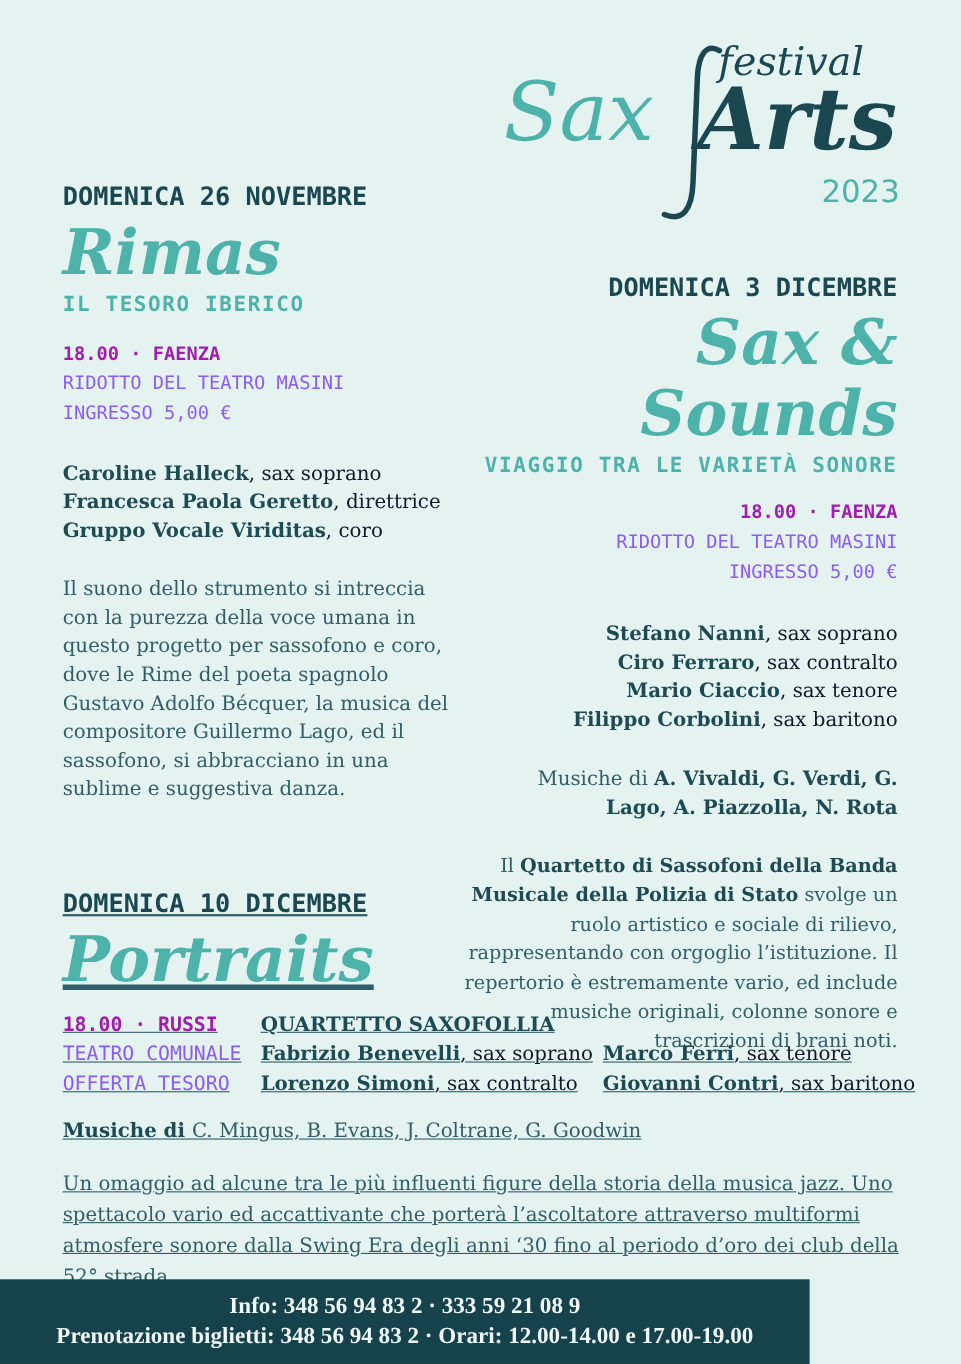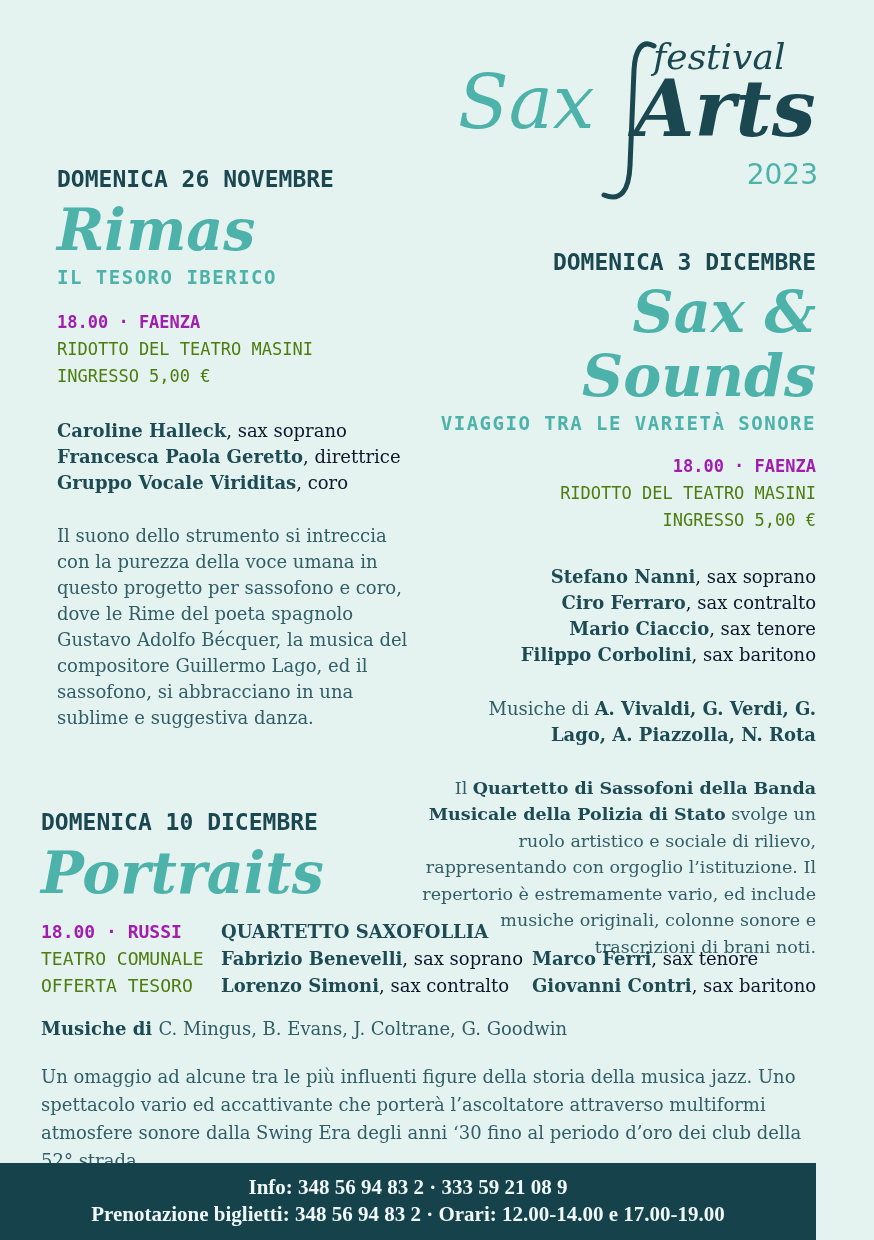--- a/index.html
+++ b/index.html
@@ -42,21 +42,21 @@
     font-size:23px; line-height:28px; color:#1a4750;
   }
   .event-title {
     font-family:"DejaVu Serif", serif; font-style:italic; font-weight:bold;
     font-size:57px; line-height:1.12; color:#4cb2aa;
   }
   .event-subtitle {
     font-family:"DejaVu Sans Mono", monospace; font-weight:bold;
     font-size:19px; letter-spacing:1.5px; color:#4cb2aa; margin-top:4px;
   }
-  .venue-line  { font-size:17px; line-height:27px; color:#4d7c0f; }
+  .venue-line  { font-size:17px; line-height:27px; color:#8b5cf6; }
   .venue-line.bold { font-weight:bold; color:#a21caf; }
   .performer   { font-size:18px; line-height:26px; }
   .performer b { color:#1d4b54; }
   .performer span { color:#0f172a; }
   .desc { font-size:18px; line-height:26px; color:#315e66; }
 
   
   .event1 { position:absolute; left:57px; top:165px; width:382px; }
   .event1 .event-title { margin-top:5px; }
   .event1 .venue-block { margin-top:21px; }
@@ -67,35 +67,35 @@
   .event2 { position:absolute; right:58px; top:248px; width:404px; text-align:right; }
   .event2 .event-title { margin-top:4px; }
   .event2 .venue-block { margin-top:19px; }
   .event2 .performers  { margin-top:30px; }
   .music-line { margin-top:28px; font-size:18px; line-height:26px; color:#315e66; }
   .music-line b { color:#1d4b54; }
   .event2 .music-line { width:344px; margin-left:auto; }
   .event2 .desc { margin-top:27px; font-size:17.5px; line-height:26.5px; }
 
   
-  .event3 { position:absolute; left:41px; top:808px; width:782px; }
+  .event3 { position:absolute; left:57px; top:808px; width:782px;text-decoration:underline; }
   .event3 .event-title { margin-top:5px; }
   .details-grid {
     margin-top:13px; display:grid;
     grid-template-columns:180px 311px 1fr;
     grid-auto-rows:27px;
   }
   .details-grid .cell { font-size:18px; line-height:27px; }
   .ensemble-name { font-weight:bold; color:#1d4b54; font-size:19px; }
   .event3 .music-line { margin-top:17px; }
   .event3 .desc { margin-top:21px; width:782px; line-height:28px; }
 
   
   .footer {
-    position:absolute; left:0; bottom:0; width:816px; height:77px;
+    position:absolute; left:0; bottom:0; width:736px; height:77px;
     background:#15424b; color:#f0f8f7; text-align:center;
     font-family:"Liberation Serif", serif; font-weight:bold;
   }
   .footer-line { font-size:21px; line-height:27px; }
   .footer-line:first-child { margin-top:11px; }
 </style>
 </head>
 <body>
 
 <div class="page">

